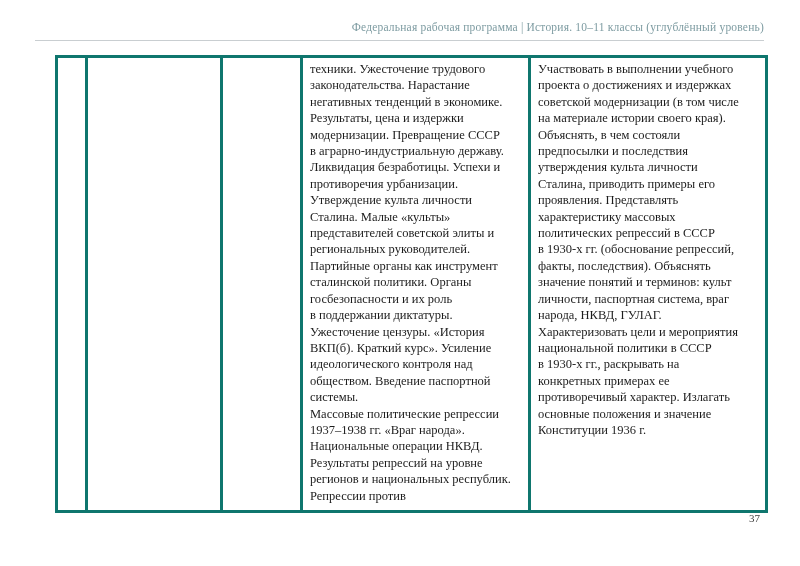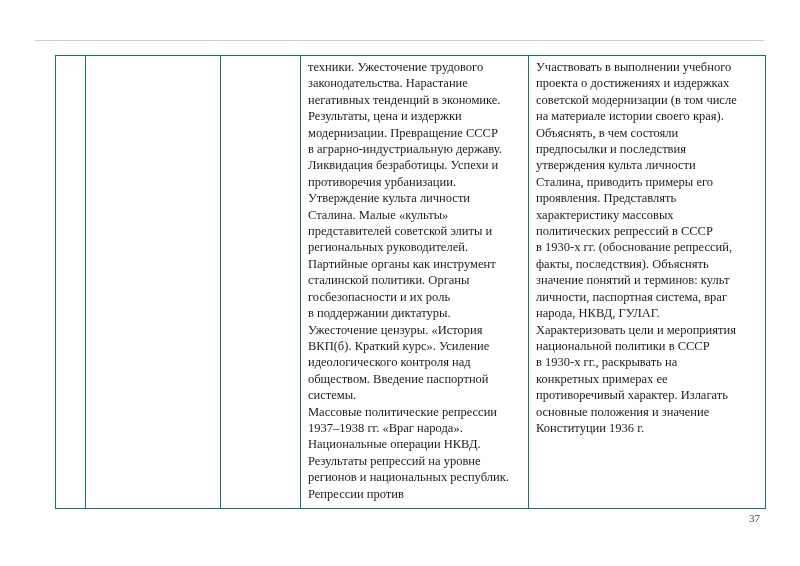--- a/index.html
+++ b/index.html
@@ -36,21 +36,21 @@
   }
   table.content-table {
     position: absolute;
     top: 55px;
     left: 55px;
     width: 710px;
     border-collapse: collapse;
     table-layout: fixed;
   }
   table.content-table td {
-    border: 1px solid #0f766e;
+    border: 3px solid #0f766e;
     vertical-align: top;
     padding: 3px 7px 6px 7px;
     font-size: 12.5px;
     line-height: 16.4px;
     color: #1d1d1d;
     white-space: pre-line;
     overflow-wrap: break-word;
   }
   .page-number {
     position: absolute;
@@ -58,20 +58,21 @@
     right: 40px;
     font-size: 11px;
     color: #3f3f3f;
   }
 </style>
 </head>
 <body>
 
 <div class="page">
 
+  <div class="running-header">Федеральная рабочая программа | История. 10–11 классы (углублённый уровень)</div>
 
   <div class="header-rule"></div>
 
   <table class="content-table">
     <colgroup>
       <col style="width:30px">
       <col style="width:135px">
       <col style="width:80px">
       <col style="width:228px">
       <col style="width:237px">

